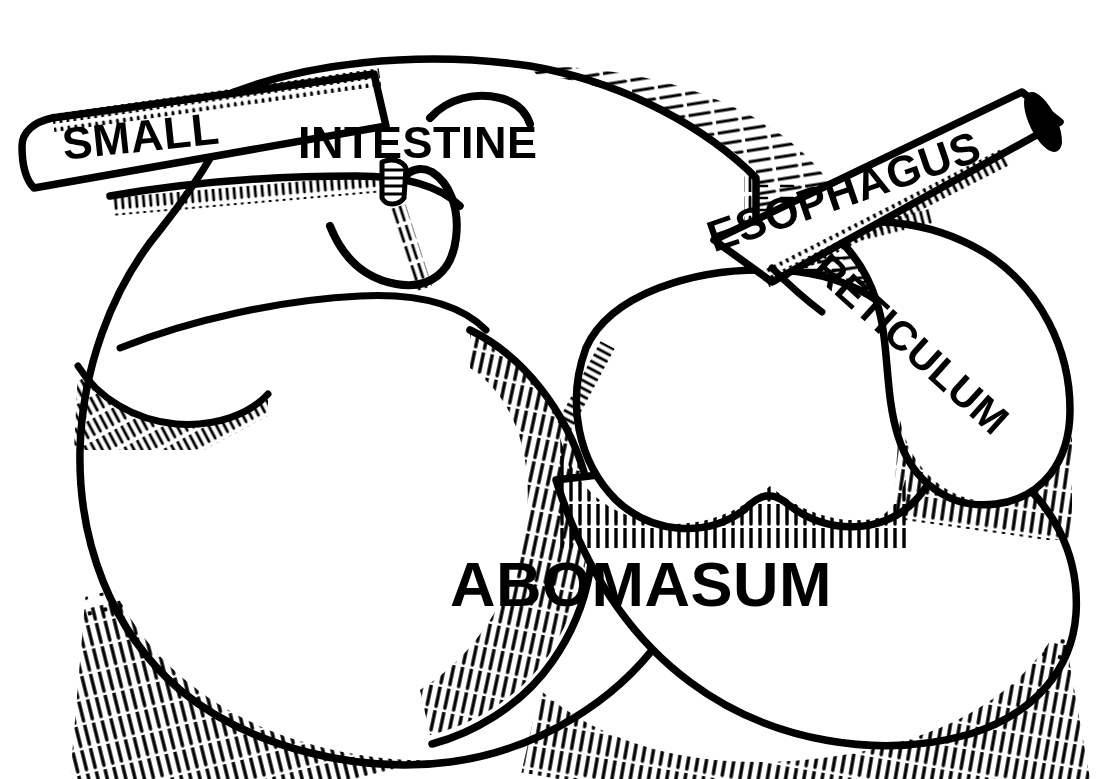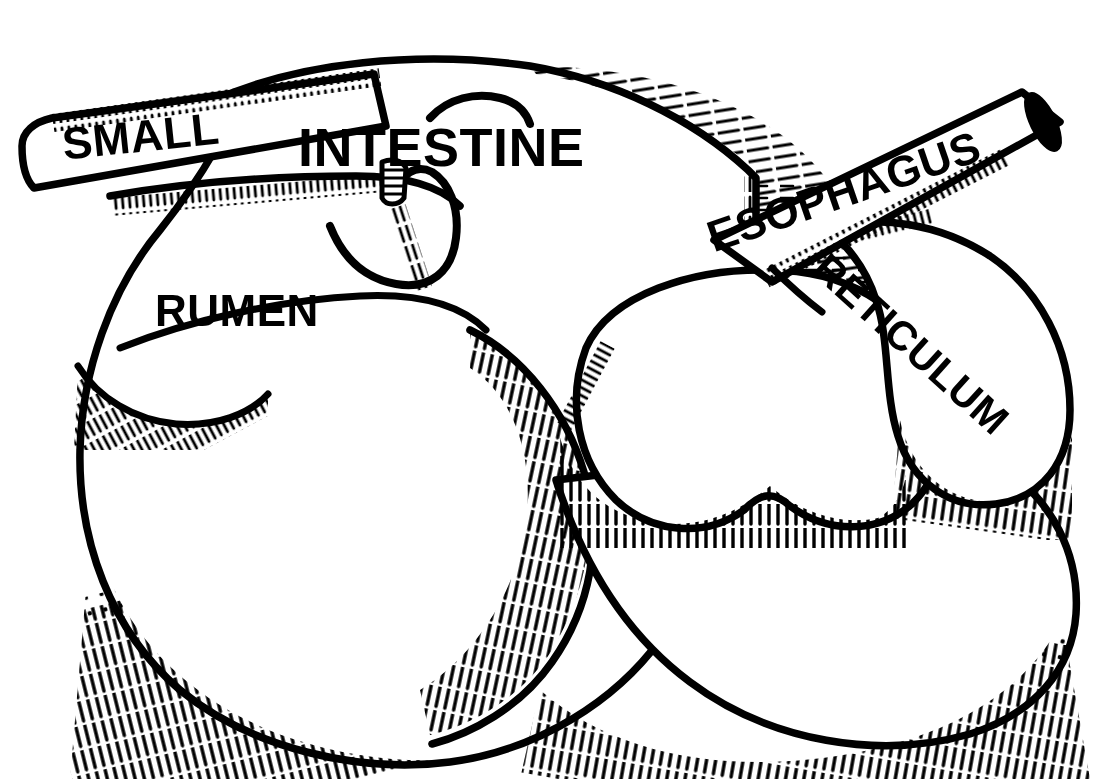--- a/index.html
+++ b/index.html
@@ -39,21 +39,21 @@
     line-height: 1;
     pointer-events: auto;
   }
   #label-small {
     left: 60px;  top: 122px;
     font-size: 45px; font-weight: 700; letter-spacing: 0.5px;
     transform: rotate(-6deg); transform-origin: left top;
   }
   #label-intestine {
     left: 298px; top: 120px;
-    font-size: 54px; font-weight: 700; letter-spacing: 0.5px;
+    font-size: 45px; font-weight: 700; letter-spacing: 0.5px;
   }
   #label-esophagus {
     left: 716px; top: 215px;
     font-size: 44px; font-weight: 700; letter-spacing: 0.5px;
     transform: rotate(-19deg); transform-origin: left bottom;
   }
   #label-reticulum {
     left: 833px; top: 247px;
     font-size: 41px; font-weight: 700; letter-spacing: 0.5px;
     transform: rotate(42deg); transform-origin: left top;
@@ -306,16 +306,16 @@
 
       <path d="M430 118 C 448 98 476 92 500 98 C 516 102 526 112 530 124" fill="none" stroke="#000000" stroke-width="8" stroke-linecap="round"></path>
     </g>
   </svg>
 
   <div class="label-layer">
     <div class="lbl" id="label-small">SMALL</div>
     <div class="lbl" id="label-intestine">INTESTINE</div>
     <div class="lbl" id="label-esophagus">ESOPHAGUS</div>
     <div class="lbl" id="label-reticulum">RETICULUM</div>
-    <div class="lbl" id="label-rumen">RUMEN</div>
+    <div class="lbl" id="label-abomasum">ABOMASUM</div>
   </div>
 
 </div>
 
 </body></html>

